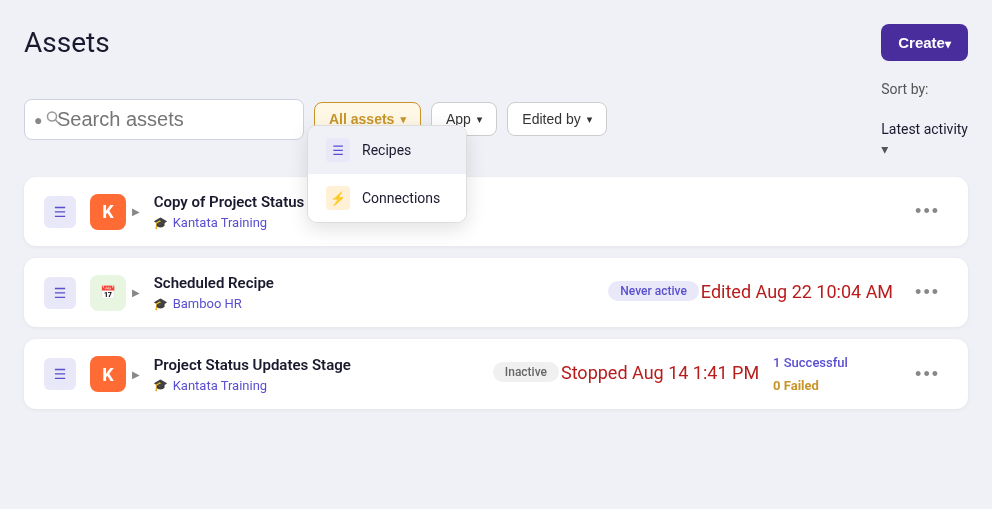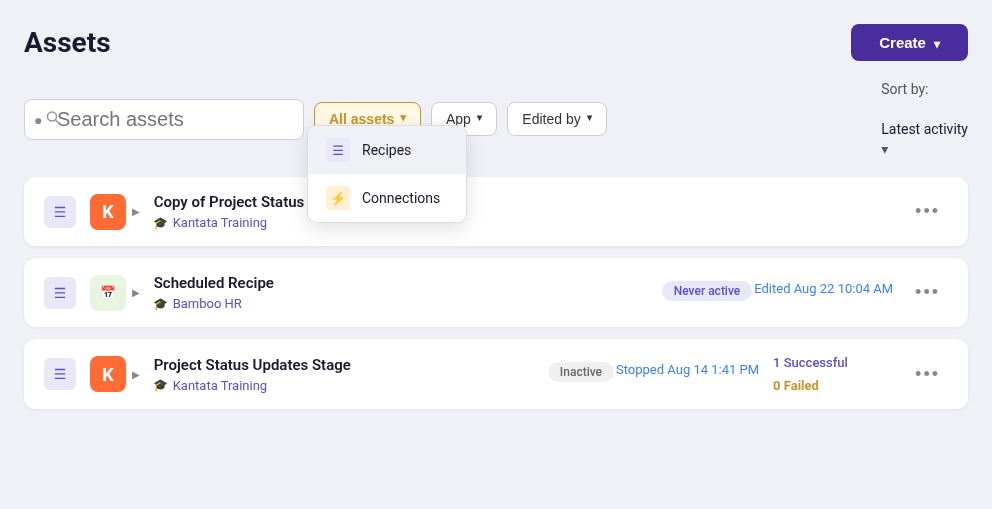--- a/index.html
+++ b/index.html
@@ -14,37 +14,37 @@
 
     .page-header {
       display: flex;
       align-items: center;
       justify-content: space-between;
       margin-bottom: 20px;
     }
 
     .page-title {
       font-size: 28px;
-      font-weight: 700;
+      font-weight: 400;
       color: #1a1a2e;
       text-align: right;
     }
 
     .create-button {
       background: #4a2d9c;
       color: white;
       border: none;
       border-radius: 8px;
-      padding: 10px 28px;
+      padding: 10px 17px;
       font-size: 15px;
       font-weight: 600;
       cursor: pointer;
       display: flex;
       align-items: flex-end;
-      gap: 8px;
+      gap: 0;
     }
 
     .create-button .chevron {
       font-size: 12px;
     }
 
     .toolbar {
       display: flex;
       align-items: center;
       gap: 10px;
@@ -78,21 +78,21 @@
     }
 
     .filter-btn {
       padding: 8px 14px;
       border-radius: 8px;
       border: 1.5px solid #ccc;
       background: white;
       font-size: 14px;
       cursor: pointer;
       display: flex;
-      align-items: flex-start;
+      align-items: center;
       gap: 6px;
       color: #333;
     }
 
     .filter-btn.active {
       background: #fff8e6;
       border-color: #c8952a;
       color: #c8952a;
       font-weight: 600;
     }
@@ -272,22 +272,22 @@
       background: #e8e8f8;
       color: #5a4fcf;
     }
 
     .badge.inactive {
       background: #f0f0f0;
       color: #666;
     }
 
     .asset-date {
-      font-size: 13px;
-      color: #3b82f6;
+      font-size: 18px;
+      color: #b91c1c;
     }
 
     .asset-stats {
       min-width: 120px;
       font-size: 13px;
     }
 
     .stat-success {
       color: #5a4fcf;
       font-weight: 500;

